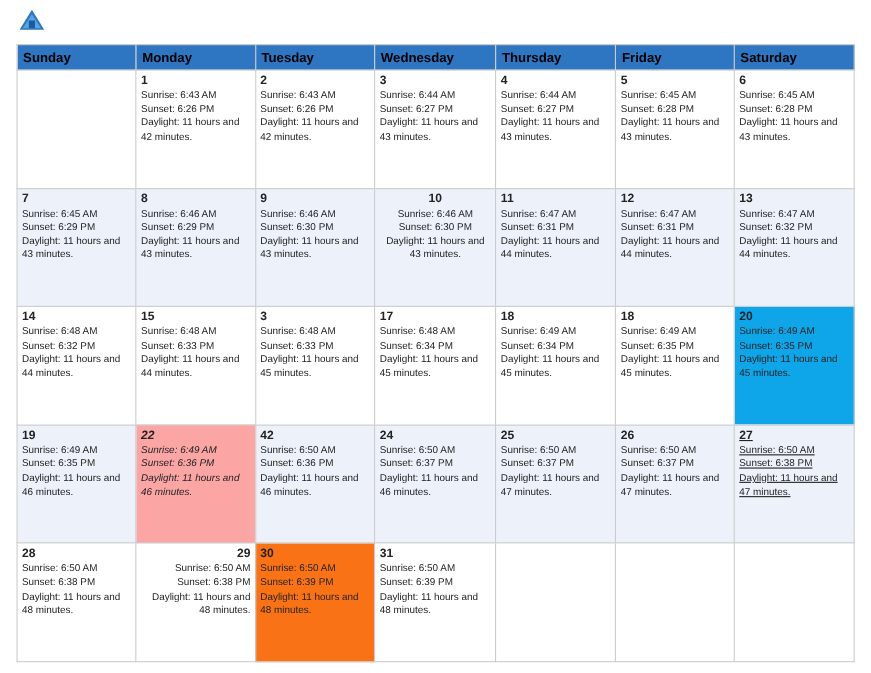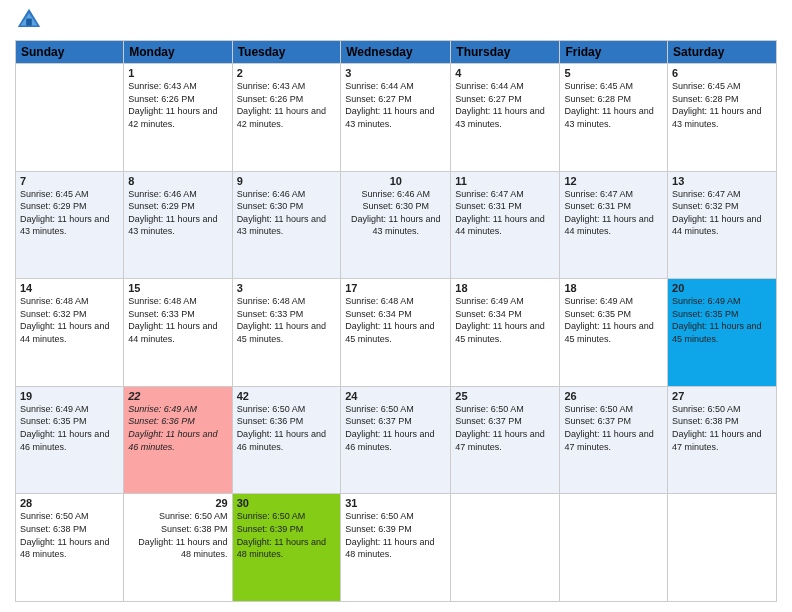--- a/index.html
+++ b/index.html
@@ -289,41 +289,41 @@
             <div class="day-info" style="white-space: pre-line;">Sunrise: 6:50 AM
 Sunset: 6:37 PM
 Daylight: 11 hours and 47 minutes.</div>
           </td>
           <td style="background-color: rgb(237, 242, 250);">
             <span class="day-num">26</span>
             <div class="day-info" style="white-space: pre-line;">Sunrise: 6:50 AM
 Sunset: 6:37 PM
 Daylight: 11 hours and 47 minutes.</div>
           </td>
-          <td style="background-color: rgb(237, 242, 250);">
+          <td style="background-color: rgb(237, 242, 250); text-decoration: underline;">
             <span class="day-num">27</span>
             <div class="day-info" style="white-space: pre-line;">Sunrise: 6:50 AM
 Sunset: 6:38 PM
 Daylight: 11 hours and 47 minutes.</div>
           </td>
         </tr>
         <tr>
           <td style="background-color: rgb(255, 255, 255);">
             <span class="day-num">28</span>
             <div class="day-info" style="white-space: pre-line;">Sunrise: 6:50 AM
 Sunset: 6:38 PM
 Daylight: 11 hours and 48 minutes.</div>
           </td>
           <td style="background-color: rgb(255, 255, 255); text-align: right;">
             <span class="day-num">29</span>
             <div class="day-info" style="white-space: pre-line;">Sunrise: 6:50 AM
 Sunset: 6:38 PM
 Daylight: 11 hours and 48 minutes.</div>
           </td>
-          <td style="background-color: #84cc16; margin-left: 20px;">
+          <td style="background-color: #f97316; margin-left: 20px;">
             <span class="day-num">30</span>
             <div class="day-info" style="white-space: pre-line;">Sunrise: 6:50 AM
 Sunset: 6:39 PM
 Daylight: 11 hours and 48 minutes.</div>
           </td>
           <td style="background-color: rgb(255, 255, 255);">
             <span class="day-num">31</span>
             <div class="day-info" style="white-space: pre-line;">Sunrise: 6:50 AM
 Sunset: 6:39 PM
 Daylight: 11 hours and 48 minutes.</div>

